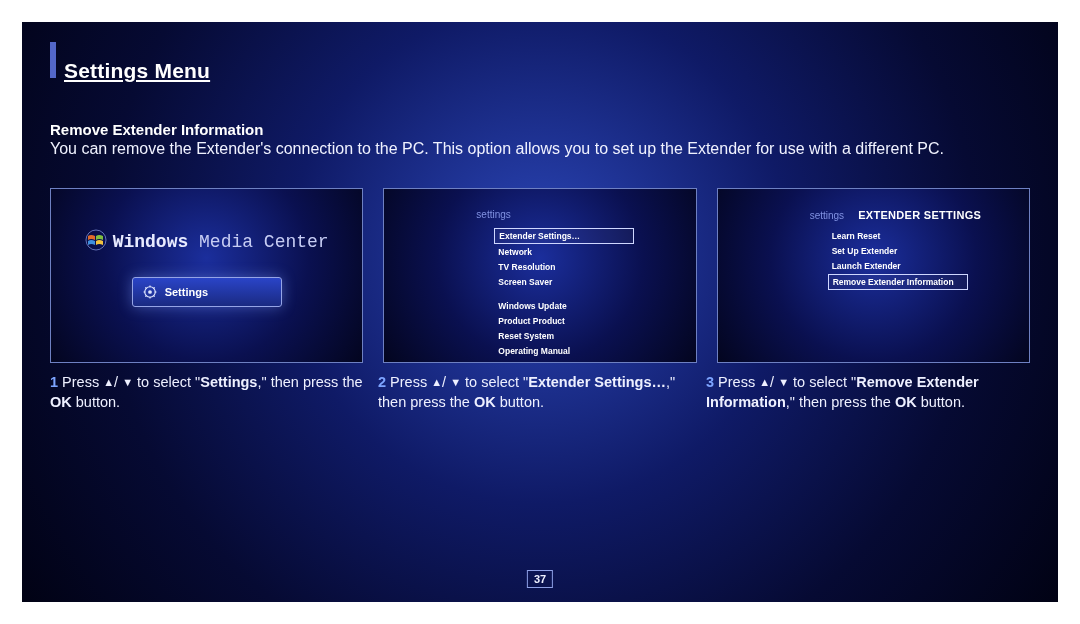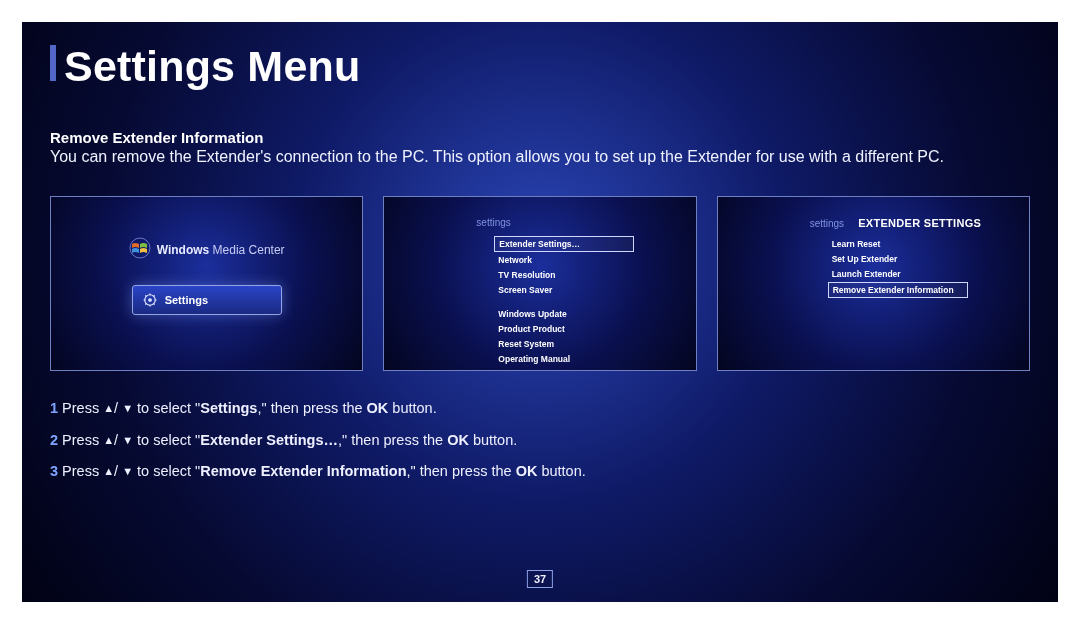--- a/index.html
+++ b/index.html
@@ -17,21 +17,21 @@
     background: radial-gradient(circle at 50% 40%, #2b46b8 0%, #0f1a66 40%, #060a33 70%, #010214 100%);
     color: #fff;
     padding: 20px 28px 0 28px;
   }
   .title-row { display: flex; align-items: baseline; }
   .title-bar {
     width: 6px; height: 36px; background: #5367c9; margin-right: 8px;
     display: inline-block;
   }
   .title {
-    font-size: 43px; font-weight: 600; letter-spacing: 0.2px;
+    font-size: 21px; font-weight: 600; letter-spacing: 0.2px; text-decoration: underline;
   }
   .subhead {
     margin-top: 38px;
     font-size: 15px; font-weight: 700;
   }
   .subdesc {
     margin-top: 2px;
     font-size: 16px; font-weight: 400;
     color: #f0f2ff;
   }
@@ -46,21 +46,21 @@
     background: radial-gradient(circle at 50% 40%, #1b2e9c 0%, #0a1050 55%, #03051f 100%);
     overflow: hidden;
   }
   
   .wmc-logo-row {
     display: flex; align-items: center; justify-content: center;
     margin-top: 40px;
     gap: 6px;
   }
   .wmc-text {
-    font-size: 12px; color: #e8ebff;
+    font-size: 18px; color: #e8ebff; font-family: Liberation Mono, monospace;
   }
   .wmc-text .b { font-weight: 600; }
   .wmc-text .l { font-weight: 300; color: #c7cdf4; }
   .settings-btn {
     margin: 22px auto 0 auto;
     width: 150px; height: 30px;
     background: linear-gradient(180deg, #2a44c8 0%, #1a2a82 100%);
     border: 1px solid #95a4e6;
     border-radius: 3px;
     display: flex; align-items: center; gap: 8px;
@@ -89,21 +89,21 @@
     padding: 2px 4px;
     width: 140px;
   }
   .menu-item.selected {
     border: 1px solid #cfd7ff;
     background: rgba(255,255,255,0.04);
   }
   .menu-gap { height: 8px; }
 
   .captions {
-    display: flex; gap: 12px; margin-top: 28px; flex-direction: column;
+    display: flex; gap: 4px; margin-top: 10px;
   }
   .caption {
     flex: 1;
     font-size: 14.5px; line-height: 1.35;
     color: #eef0ff;
   }
   .caption .num { color: #7da4ff; font-weight: 700; margin-right: 4px; }
   .caption .tri { font-size: 11px; vertical-align: 1px; }
   .caption .bld { font-weight: 700; }
 

